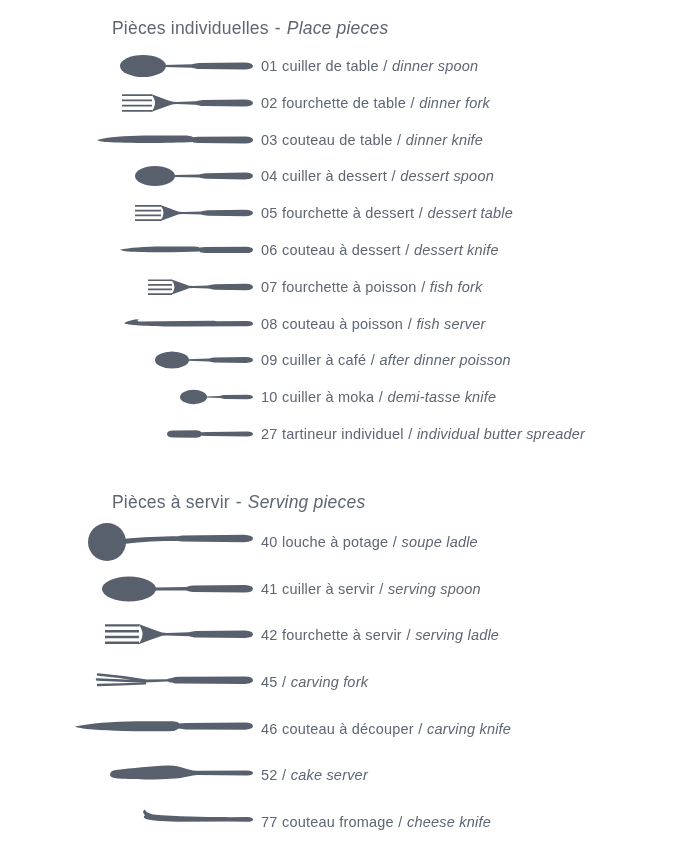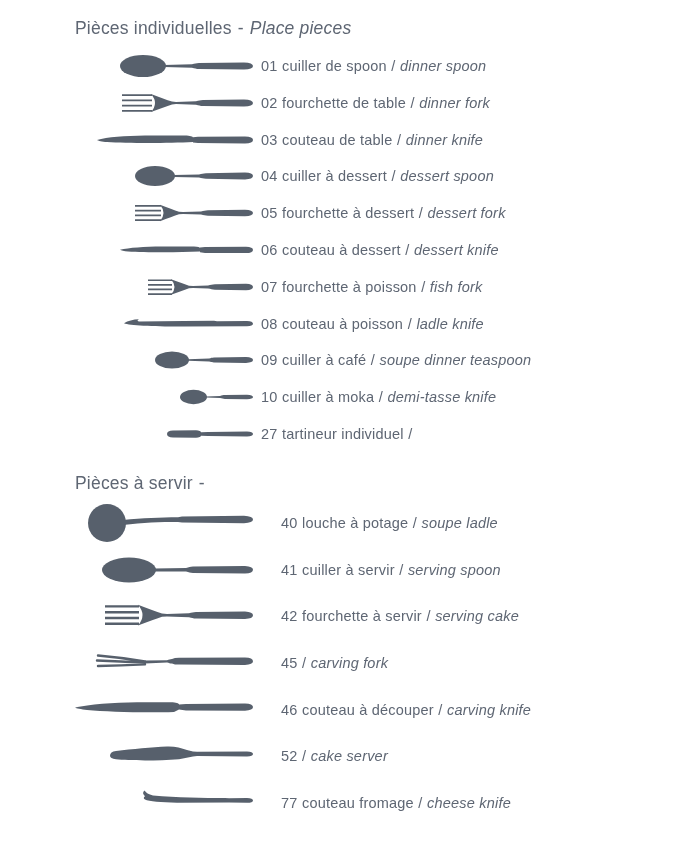--- a/index.html
+++ b/index.html
@@ -3,33 +3,33 @@
 <meta charset="utf-8">
 <style>
   :root { --ink:#57606c; --text:#5e6673; --bg:#ffffff; }
   * { box-sizing: border-box; }
   html, body { margin:0; padding:0; background:var(--bg); }
   .page {
     position:relative; width:674px; height:862px; background:var(--bg);
     font-family:"Liberation Sans", sans-serif; color:var(--text); overflow:hidden;
   }
   .section-title {
-    margin:0; padding-left:75px; font-size:17.5px; font-weight:400;
+    margin:0; padding-left:112px; font-size:17.5px; font-weight:400;
     line-height:1.3; color:var(--text); display:flex; gap:6px; align-items:baseline;
     letter-spacing:0.2px;
   }
   .section-title em { font-style:italic; }
   #title-1 { padding-top:17px; }
-  #title-2 { margin-top:20px; }
+  #title-2 { margin-top:39px; }
   .rows { display:block; }
   #rows-1 { margin-top:7.8px; }
   #rows-2 { margin-top:4.9px; }
   .row { display:flex; align-items:center; padding-left:65px; }
   #rows-1 .row { height:36.8px; }
-  #rows-2 .row { height:46.6px;gap:20px; }
+  #rows-2 .row { height:46.6px; }
   .icon-cell { width:188px; display:flex; justify-content:flex-end; align-items:center; }
   .icon { color:var(--ink); display:block; }
   .icon path, .icon ellipse, .icon circle { fill:currentColor; }
   .icon .stroked { fill:none; stroke:currentColor; stroke-width:2.4; stroke-linecap:round; }
   .lbl {
     margin-left:8px; display:flex; gap:4.5px; align-items:baseline;
     font-size:14.5px; color:var(--text); letter-spacing:0.2px; white-space:nowrap;
   }
   .lbl em { font-style:italic; }
 </style>
@@ -48,21 +48,21 @@
 
     <div class="row">
       <div class="icon-cell">
         <svg class="icon" width="133" height="26" viewBox="0 0 133 26">
           <ellipse cx="23" cy="13" rx="23" ry="11"></ellipse>
           <path d="M44 11.9 L72 11.3 C75 10.7 76 10.1 79 10 L124 9.4 Q133 9.7 133 13 Q133 16.3 124 16.6 L79 16 C76 15.9 75 15.3 72 14.7 L44 14.1 Z"></path>
         </svg>
       </div>
       <div class="lbl">
         <span>01</span>
-        <span>cuiller de spoon</span>
+        <span>cuiller de table</span>
         <span>/</span>
         <em>dinner spoon</em>
       </div>
     </div>
 
     <div class="row">
       <div class="icon-cell">
         <svg class="icon" width="131" height="26" viewBox="0 0 131 26">
           <path d="M0 4.2 H30 V6.1 H0 Z M0 9.4 H30 V11.3 H0 Z M0 14.7 H30 V16.6 H0 Z M0 19.9 H30 V21.8 H0 Z"></path>
           <path d="M29 4 Q42 9 50 11.6 L54 12 L54 14 L50 14.4 Q42 17 29 22 Q37 13 29 4 Z"></path>
@@ -112,21 +112,21 @@
         <svg class="icon" width="118" height="26" viewBox="0 0 118 26">
           <path d="M0 5 H26 V6.8 H0 Z M0 9.7 H26 V11.5 H0 Z M0 14.5 H26 V16.3 H0 Z M0 19.2 H26 V21 H0 Z"></path>
           <path d="M25 4.8 Q37 9.4 44 11.8 L48 12.1 L48 13.9 L44 14.2 Q37 16.6 25 21.2 Q32 13 25 4.8 Z"></path>
           <path d="M48 11.9 L66 11.4 C69 10.8 70 10.3 73 10.2 L110 9.7 Q118 10 118 13 Q118 16 110 16.3 L73 15.8 C70 15.7 69 15.2 66 14.6 L48 14.1 Z"></path>
         </svg>
       </div>
       <div class="lbl">
         <span>05</span>
         <span>fourchette à dessert</span>
         <span>/</span>
-        <em>dessert fork</em>
+        <em>dessert table</em>
       </div>
     </div>
 
     <div class="row">
       <div class="icon-cell">
         <svg class="icon" width="133" height="26" viewBox="0 0 133 26">
           <path d="M0 12.7 C9 10.6 24 9.5 42 9.4 L74 9.5 C78 9.6 80 10.3 80 11.1 L80 14.6 C56 15.7 24 15.5 8 14.5 C4 14.2 1 13.4 0 12.7 Z"></path>
           <path d="M80 10.4 L85 10 L126 9.8 Q133 10.1 133 12.9 Q133 15.8 126 16.1 L85 15.9 L80 15.2 Z"></path>
         </svg>
       </div>
@@ -157,36 +157,36 @@
     <div class="row">
       <div class="icon-cell">
         <svg class="icon" width="131" height="26" viewBox="0 0 131 26">
           <path d="M2 12.2 C6 9.8 11 8.5 17 8.3 C15 9.5 15 10.3 17.5 10.5 L62 9.9 L92 9.8 L95 10.2 L125 10 Q131 10.4 131 12.7 Q131 15 125 15.3 L62 15.5 C32 15.6 8 14.6 2 12.2 Z"></path>
         </svg>
       </div>
       <div class="lbl">
         <span>08</span>
         <span>couteau à poisson</span>
         <span>/</span>
-        <em>ladle knife</em>
+        <em>fish server</em>
       </div>
     </div>
 
     <div class="row">
       <div class="icon-cell">
         <svg class="icon" width="98" height="26" viewBox="0 0 98 26">
           <ellipse cx="17" cy="13" rx="17" ry="8.6"></ellipse>
           <path d="M33 12.2 L54 11.6 C56 11.1 57 10.7 59 10.6 L91 10.1 Q98 10.4 98 13 Q98 15.6 91 15.9 L59 15.4 C57 15.3 56 14.9 54 14.4 L33 13.8 Z"></path>
         </svg>
       </div>
       <div class="lbl">
         <span>09</span>
         <span>cuiller à café</span>
         <span>/</span>
-        <em>soupe dinner teaspoon</em>
+        <em>after dinner poisson</em>
       </div>
     </div>
 
     <div class="row">
       <div class="icon-cell">
         <svg class="icon" width="73" height="26" viewBox="0 0 73 26">
           <ellipse cx="13.5" cy="13" rx="13.5" ry="7.2"></ellipse>
           <path d="M26 12.4 L40 11.9 C42 11.5 43 11.2 45 11.1 L67 10.7 Q73 11 73 13 Q73 15 67 15.3 L45 14.9 C43 14.8 42 14.5 40 14.1 L26 13.6 Z"></path>
         </svg>
       </div>
@@ -202,28 +202,30 @@
       <div class="icon-cell">
         <svg class="icon" width="86" height="26" viewBox="0 0 86 26">
           <path d="M0 13 Q0 9.6 6 9.4 L29 9.3 C32 9.4 34 10.3 34 11.2 L34 14.8 C34 15.7 32 16.6 29 16.7 L6 16.6 Q0 16.4 0 13 Z"></path>
           <path d="M34 11.3 L41 10.9 L80 10.6 Q86 10.9 86 13 Q86 15.1 80 15.4 L41 15.1 L34 14.7 Z"></path>
         </svg>
       </div>
       <div class="lbl">
         <span>27</span>
         <span>tartineur individuel</span>
         <span>/</span>
+        <em>individual butter spreader</em>
       </div>
     </div>
 
   </div>
 
   <h2 class="section-title" id="title-2">
     <span>Pièces à servir</span>
     <span>-</span>
+    <em>Serving pieces</em>
   </h2>
 
   <div class="rows" id="rows-2">
 
     <div class="row">
       <div class="icon-cell">
         <svg class="icon" width="165" height="40" viewBox="0 0 165 40">
           <circle cx="19" cy="20" r="19"></circle>
           <path d="M35 17 C55 15 72 14.3 90 14.2 L94 13.4 L156 12.8 Q165 13.2 165 16.5 Q165 19.9 156 20.2 L94 19.6 L90 18.9 C72 18.9 55 19.4 35 22 Z"></path>
         </svg>
@@ -256,21 +258,21 @@
         <svg class="icon" width="148" height="40" viewBox="0 0 148 40">
           <path d="M0 9.2 H34 V11.6 H0 Z M0 15 H34 V17.4 H0 Z M0 20.8 H34 V23.2 H0 Z M0 26.6 H34 V29 H0 Z"></path>
           <path d="M33 8.8 Q48 14.6 57 17.6 L62 18 L62 20.4 L57 20.8 Q48 23.8 33 29.6 Q42 19.2 33 8.8 Z"></path>
           <path d="M62 17.9 L84 17.3 C87 16.7 88 16.1 91 16 L140 15.5 Q148 15.9 148 19.3 Q148 22.7 140 23 L91 22.5 C88 22.4 87 21.8 84 21.2 L62 20.5 Z"></path>
         </svg>
       </div>
       <div class="lbl">
         <span>42</span>
         <span>fourchette à servir</span>
         <span>/</span>
-        <em>serving cake</em>
+        <em>serving ladle</em>
       </div>
     </div>
 
     <div class="row">
       <div class="icon-cell">
         <svg class="icon" width="158" height="40" viewBox="0 0 158 40">
           <path class="stroked" d="M3 12.5 Q26 14.5 50 18.5 M2 17.5 Q25 18.3 50 19.8 M3 23 Q26 22.8 50 21.4"></path>
           <path d="M50 17.6 L72 17.2 C74 16.7 75 16.2 77 16.1 L80 15 L84 14.8 L150 14.5 Q158 14.8 158 18.2 Q158 21.6 150 21.9 L84 21.6 L80 21.4 L77 20.5 C75 20.4 74 19.9 72 19.4 L50 20.6 Z"></path>
         </svg>
       </div>

